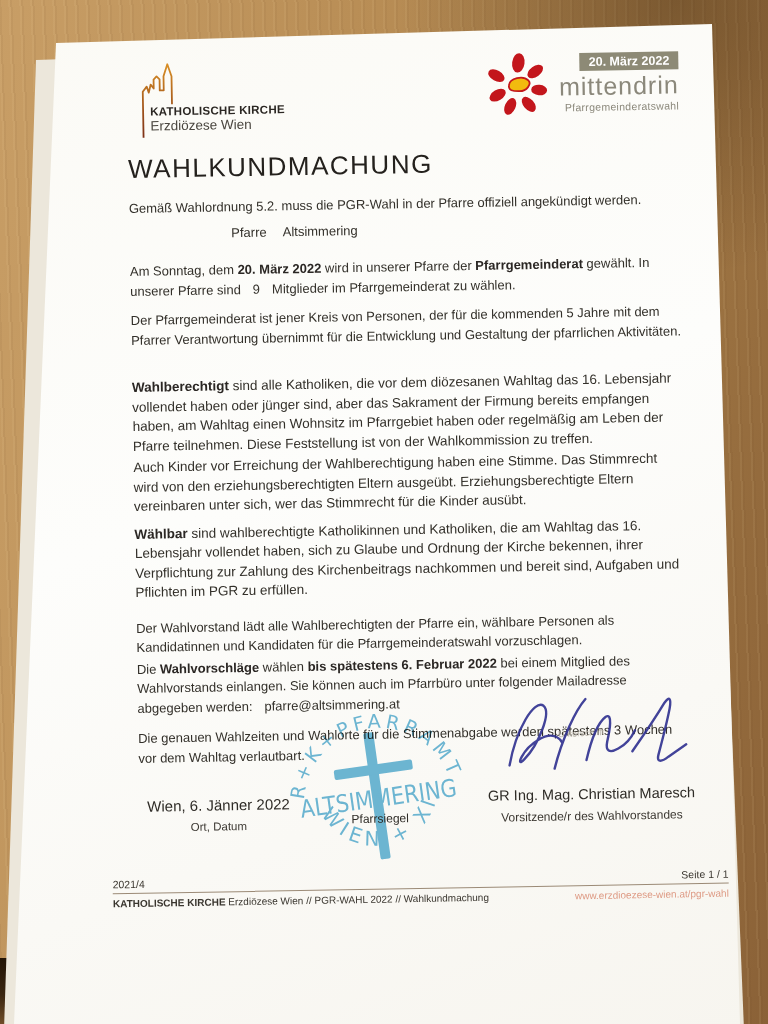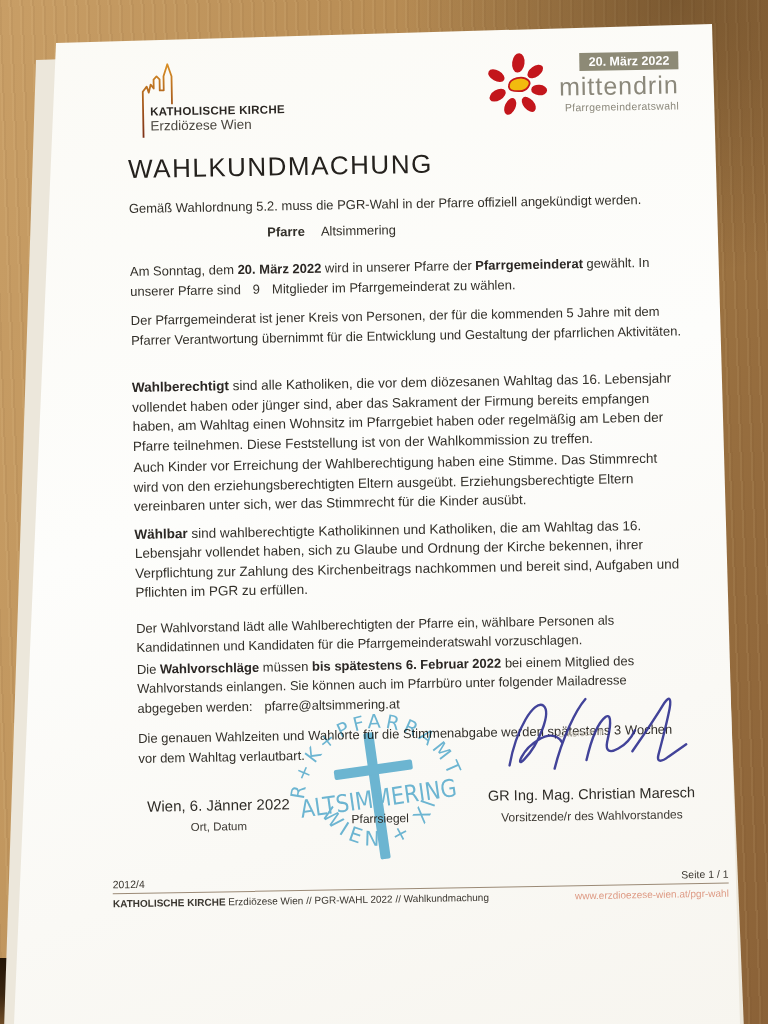--- a/index.html
+++ b/index.html
@@ -35,21 +35,21 @@
   .orgsub { font-size:13.5px; color:#4a463f; }
   .logo-right { display:flex; align-items:center; gap:8px; margin-top:2px; }
   .campaign-col { display:flex; flex-direction:column; align-items:flex-end; }
   .badge { background:#8d8a76; color:#fff; font-size:12.5px; font-weight:bold; padding:2px 9px; }
   .brand { font-size:25px; color:#8b887b; letter-spacing:1px; margin-top:1px; }
   .brandsub { font-size:10.5px; color:#8b887b; letter-spacing:.3px; }
 
   .title { margin-top:12px; font-size:26px; letter-spacing:1.5px; color:#24211d; }
   .intro { margin-top:15px; line-height:17px; }
   .pfarre { margin-top:10px; padding-left:102px; display:flex; gap:16px; }
-  .pfarre .lbl { font-weight:bold;margin-left:36px; }
+  .pfarre .lbl { font-weight:normal; }
 
   p.doc { line-height:19.5px; }
   .b { font-weight:bold; color:#2b2724; }
   .sp { margin:0 12px; }
   .p-sonntag { margin-top:20px; }
   .p-kreis { margin-top:10px; line-height:17px; }
   .midblock { font-size:13.5px; line-height:25px; }
   .p-wahlberechtigt { margin-top:28px; }
   .p-kinder { margin-top:2px; }
   .p-waehlbar { margin-top:8px; }
@@ -134,21 +134,21 @@
       <span class="lbl">Pfarre</span>
       <span>Altsimmering</span>
     </div>
 
     <p class="doc p-sonntag"><span>Am Sonntag, dem </span><span class="b">20. März 2022</span><span> wird in unserer Pfarre der </span><span class="b">Pfarrgemeinderat</span><span> gewählt. In unserer Pfarre sind</span><span class="sp">9</span><span>Mitglieder im Pfarrgemeinderat zu wählen.</span></p>
     <p class="doc p-kreis"><span>Der Pfarrgemeinderat ist jener Kreis von Personen, der für die kommenden 5 Jahre mit dem Pfarrer Verantwortung übernimmt für die Entwicklung und Gestaltung der pfarrlichen Aktivitäten.</span></p>
     <p class="doc midblock p-wahlberechtigt"><span class="b">Wahlberechtigt</span><span> sind alle Katholiken, die vor dem diözesanen Wahltag das 16. Lebensjahr vollendet haben oder jünger sind, aber das Sakrament der Firmung bereits empfangen haben, am Wahltag einen Wohnsitz im Pfarrgebiet haben oder regelmäßig am Leben der Pfarre teilnehmen. Diese Feststellung ist von der Wahlkommission zu treffen.</span></p>
     <p class="doc midblock p-kinder"><span>Auch Kinder vor Erreichung der Wahlberechtigung haben eine Stimme. Das Stimmrecht wird von den erziehungsberechtigten Eltern ausgeübt. Erziehungsberechtigte Eltern vereinbaren unter sich, wer das Stimmrecht für die Kinder ausübt.</span></p>
     <p class="doc midblock p-waehlbar"><span class="b">Wählbar</span><span> sind wahlberechtigte Katholikinnen und Katholiken, die am Wahltag das 16. Lebensjahr vollendet haben, sich zu Glaube und Ordnung der Kirche bekennen, ihrer Verpflichtung zur Zahlung des Kirchenbeitrags nachkommen und bereit sind, Aufgaben und Pflichten im PGR zu erfüllen.</span></p>
     <p class="doc p-vorstand"><span>Der Wahlvorstand lädt alle Wahlberechtigten der Pfarre ein, wählbare Personen als Kandidatinnen und Kandidaten für die Pfarrgemeinderatswahl vorzuschlagen.</span></p>
-    <p class="doc p-vorschlaege"><span>Die </span><span class="b">Wahlvorschläge</span><span> müssen </span><span class="b">bis spätestens 6. Februar 2022</span><span> bei einem Mitglied des Wahlvorstands einlangen. Sie können auch im Pfarrbüro unter folgender Mailadresse abgegeben werden:</span><span class="sp">pfarre@altsimmering.at</span></p>
+    <p class="doc p-vorschlaege"><span>Die </span><span class="b">Wahlvorschläge</span><span> wählen </span><span class="b">bis spätestens 6. Februar 2022</span><span> bei einem Mitglied des Wahlvorstands einlangen. Sie können auch im Pfarrbüro unter folgender Mailadresse abgegeben werden:</span><span class="sp">pfarre@altsimmering.at</span></p>
     <p class="doc p-zeiten"><span>Die genauen Wahlzeiten und Wahlorte für die Stimmenabgabe werden spätestens 3 Wochen vor dem Wahltag verlautbart.</span></p>
 
     <div class="sig">
       <div class="sig-left">
         <div class="pd">Wien, 6. Jänner 2022</div>
         <div class="pdl">Ort, Datum</div>
       </div>
 
       <svg class="stamp" viewBox="0 0 180 180">
         <defs>
@@ -179,21 +179,21 @@
         </g>
       </svg>
       <div class="sig-right">
         <div class="nm">GR Ing. Mag. Christian Maresch</div>
         <div class="rl">Vorsitzende/r des Wahlvorstandes</div>
       </div>
     </div>
 
     <div class="foot">
       <div class="foot-row1">
-        <span>2012/4</span>
+        <span>2021/4</span>
         <span>Seite 1 / 1</span>
       </div>
       <div class="foot-row2">
         <span><b>KATHOLISCHE KIRCHE</b><span> Erzdiözese Wien // PGR-WAHL 2022 // Wahlkundmachung</span></span>
         <span class="foot-link">www.erzdioezese-wien.at/pgr-wahl</span>
       </div>
     </div>
 
   </div>
 </div>

